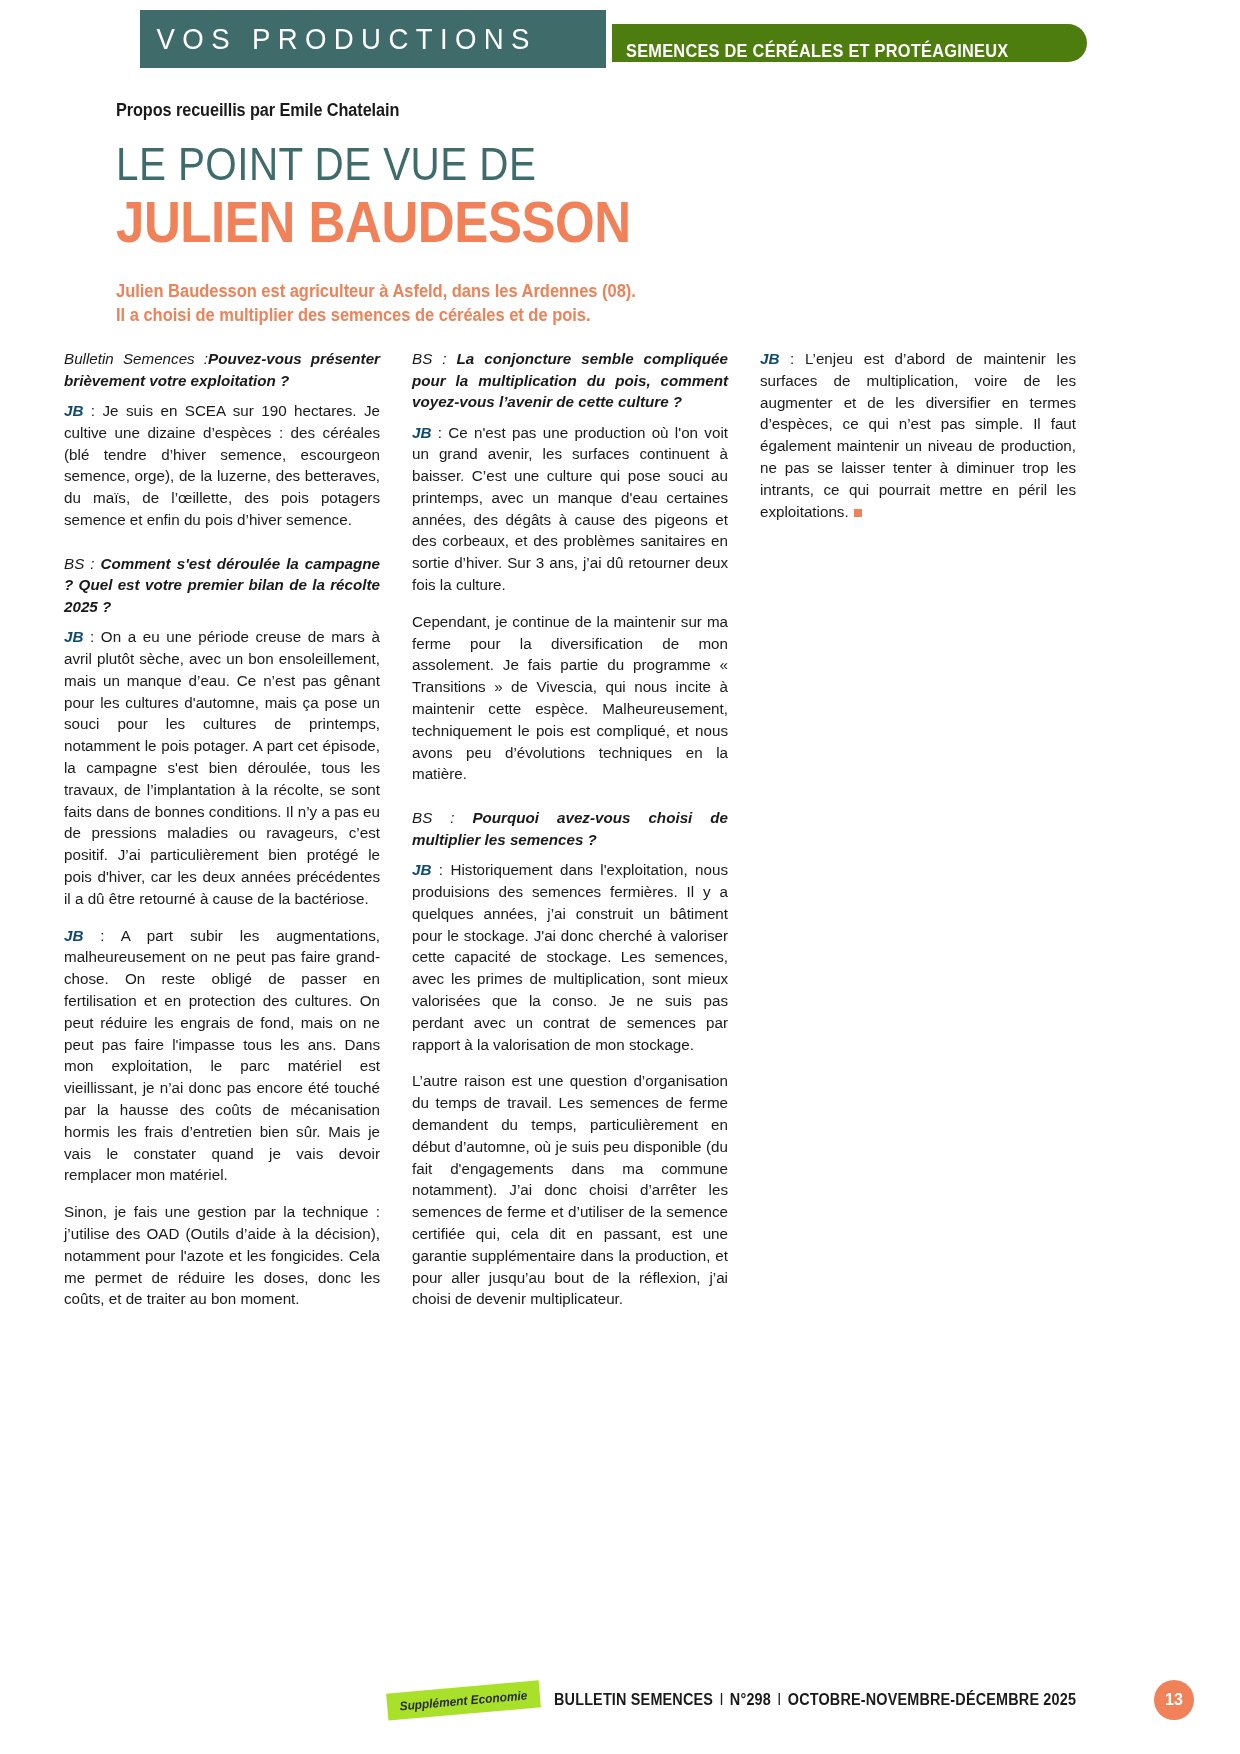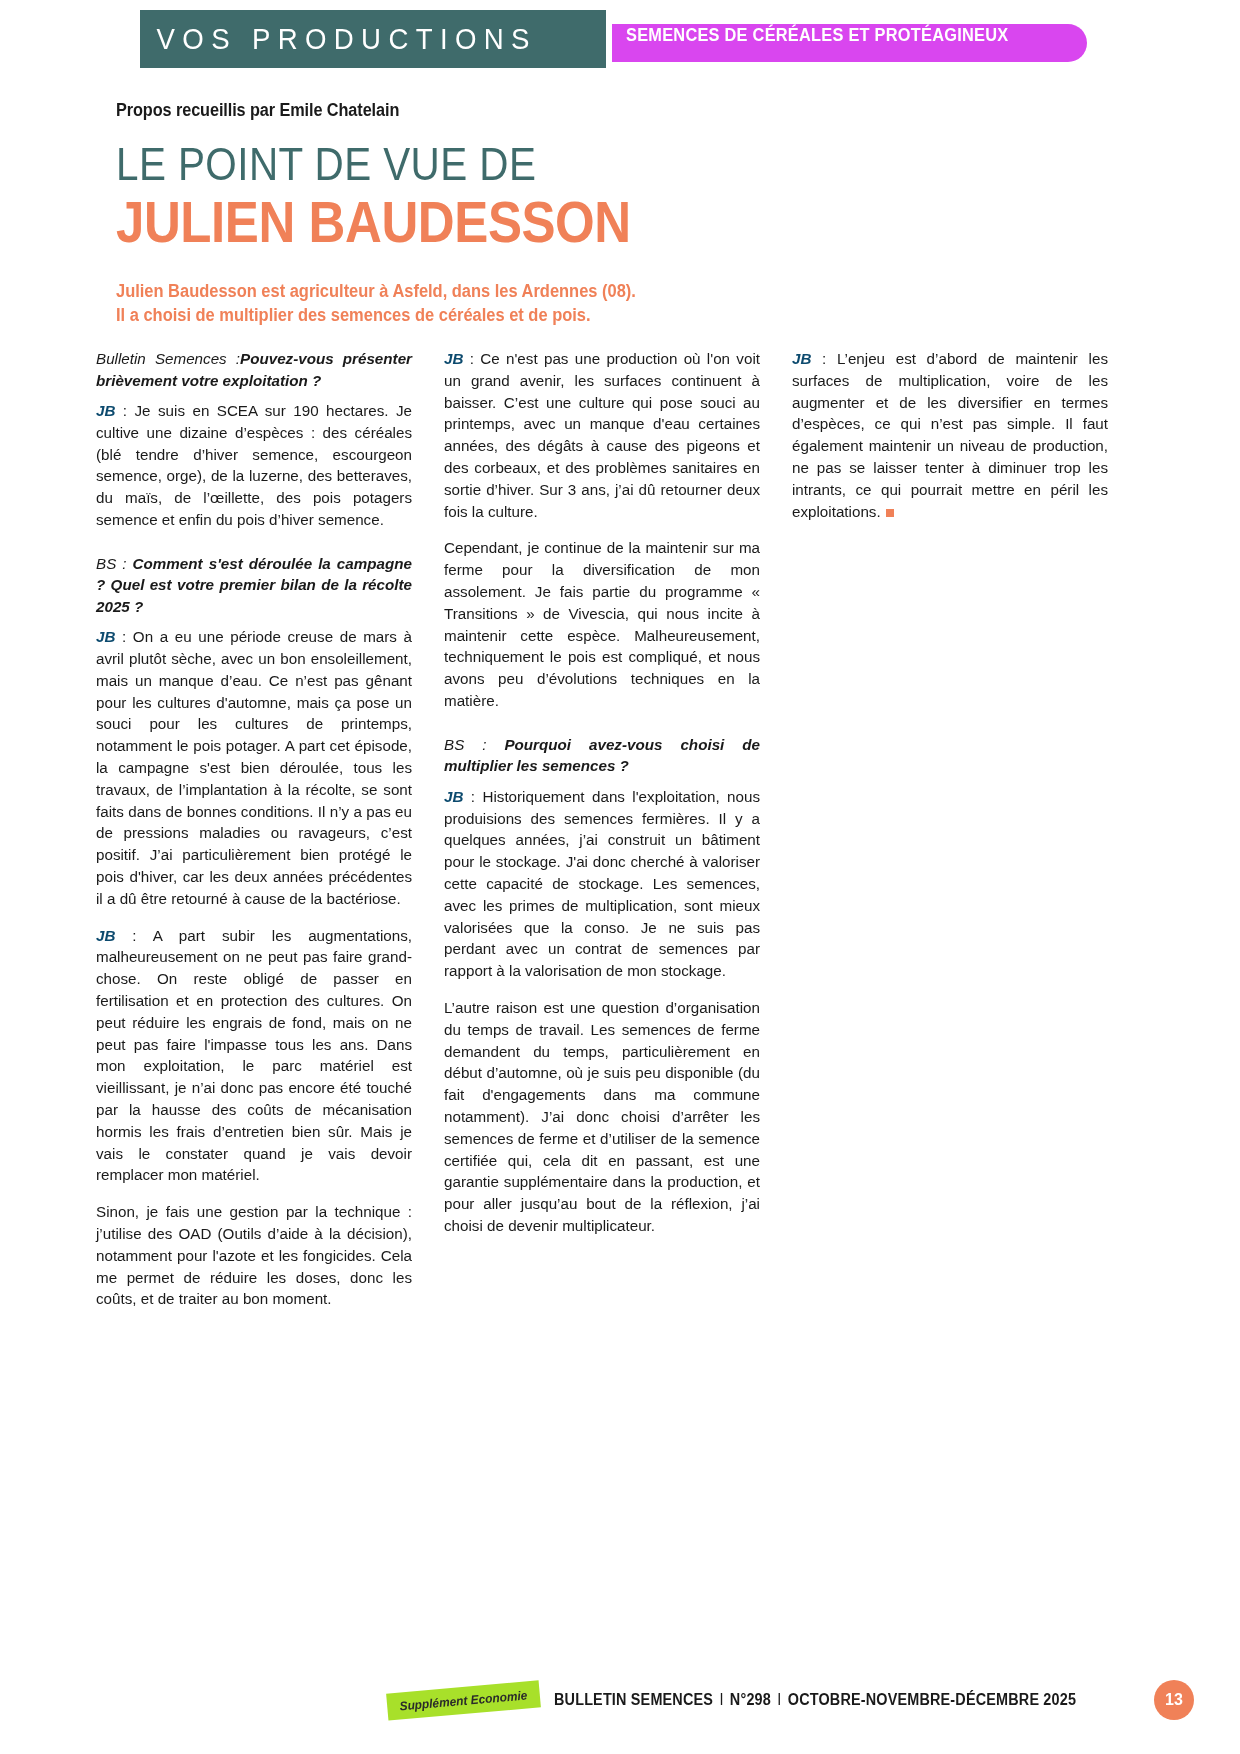--- a/index.html
+++ b/index.html
@@ -42,24 +42,24 @@
     font-family: "Liberation Sans", sans-serif;
     transform: scaleX(0.92);
     white-space: nowrap;
   }
   .rubric-tag {
     position: absolute;
     left: 612px;
     top: 14px;
     height: 38px;
     padding: 0 16px 0 14px;
-    background: #d946ef;
+    background: #4d7c0f;
     border-radius: 0 19px 19px 0;
     display: flex;
-    align-items: flex-start;
+    align-items: flex-end;
   }
   .rubric-tag-label {
     color: #ffffff;
     font-size: 19px;
     font-weight: bold;
     letter-spacing: 0.3px;
     transform: scaleX(0.86);
     transform-origin: left center;
     white-space: nowrap;
     font-family: "Liberation Sans", sans-serif;
@@ -117,21 +117,20 @@
   .standfirst div { white-space: nowrap; }
 
   
   .columns {
     position: absolute;
     left: 64px;
     top: 348px;
     width: 1112px;
     display: flex;
     gap: 32px;
-    margin-left: 32px;
   }
   .col {
     width: 316px;
   }
   .q {
     font-size: 15.2px;
     line-height: 21.5px;
     margin: 0 0 9px 0;
     text-align: justify;
     font-style: italic;
@@ -246,20 +245,21 @@
 <div class="columns" id="columns">
     <div class="col">
       <p class="q"><span class="q-lead">Bulletin Semences :</span><span class="q-text">Pouvez-vous présenter brièvement votre exploitation ?</span></p>
       <p class="a"><span class="jb">JB</span> : Je suis en SCEA sur 190 hectares. Je cultive une dizaine d’espèces : des céréales (blé tendre d’hiver semence, escourgeon semence, orge), de la luzerne, des betteraves, du maïs, de l’œillette, des pois potagers semence et enfin du pois d’hiver semence.</p>
       <p class="q spacer-q"><span class="q-lead">BS : </span><span class="q-text">Comment s'est déroulée la campagne ? Quel est votre premier bilan de la récolte 2025 ?</span></p>
       <p class="a"><span class="jb">JB</span> : On a eu une période creuse de mars à avril plutôt sèche, avec un bon ensoleillement, mais un manque d’eau. Ce n’est pas gênant pour les cultures d'automne, mais ça pose un souci pour les cultures de printemps, notamment le pois potager. A part cet épisode, la campagne s'est bien déroulée, tous les travaux, de l’implantation à la récolte, se sont faits dans de bonnes conditions. Il n’y a pas eu de pressions maladies ou ravageurs, c’est positif. J’ai particulièrement bien protégé le pois d'hiver, car les deux années précédentes il a dû être retourné à cause de la bactériose.</p>
       <p class="a"><span class="jb">JB</span> : A part subir les augmentations, malheureusement on ne peut pas faire grand-chose. On reste obligé de passer en fertilisation et en protection des cultures. On peut réduire les engrais de fond, mais on ne peut pas faire l'impasse tous les ans. Dans mon exploitation, le parc matériel est vieillissant, je n’ai donc pas encore été touché par la hausse des coûts de mécanisation hormis les frais d’entretien bien sûr. Mais je vais le constater quand je vais devoir remplacer mon matériel.</p>
       <p class="a">Sinon, je fais une gestion par la technique : j’utilise des OAD (Outils d’aide à la décision), notamment pour l'azote et les fongicides. Cela me permet de réduire les doses, donc les coûts, et de traiter au bon moment.</p>
     </div>
     <div class="col">
+      <p class="q"><span class="q-lead">BS : </span><span class="q-text">La conjoncture semble compliquée pour la multiplication du pois, comment voyez-vous l’avenir de cette culture ?</span></p>
       <p class="a"><span class="jb">JB</span> : Ce n'est pas une production où l'on voit un grand avenir, les surfaces continuent à baisser. C’est une culture qui pose souci au printemps, avec un manque d'eau certaines années, des dégâts à cause des pigeons et des corbeaux, et des problèmes sanitaires en sortie d’hiver. Sur 3 ans, j’ai dû retourner deux fois la culture.</p>
       <p class="a">Cependant, je continue de la maintenir sur ma ferme pour la diversification de mon assolement. Je fais partie du programme « Transitions » de Vivescia, qui nous incite à maintenir cette espèce. Malheureusement, techniquement le pois est compliqué, et nous avons peu d’évolutions techniques en la matière.</p>
       <p class="q spacer-q"><span class="q-lead">BS : </span><span class="q-text">Pourquoi avez-vous choisi de multiplier les semences ?</span></p>
       <p class="a"><span class="jb">JB</span> : Historiquement dans l'exploitation, nous produisions des semences fermières. Il y a quelques années, j’ai construit un bâtiment pour le stockage. J'ai donc cherché à valoriser cette capacité de stockage. Les semences, avec les primes de multiplication, sont mieux valorisées que la conso. Je ne suis pas perdant avec un contrat de semences par rapport à la valorisation de mon stockage.</p>
       <p class="a">L’autre raison est une question d’organisation du temps de travail. Les semences de ferme demandent du temps, particulièrement en début d’automne, où je suis peu disponible (du fait d'engagements dans ma commune notamment). J’ai donc choisi d’arrêter les semences de ferme et d’utiliser de la semence certifiée qui, cela dit en passant, est une garantie supplémentaire dans la production, et pour aller jusqu’au bout de la réflexion, j’ai choisi de devenir multiplicateur.</p>
     </div>
     <div class="col">
       <p class="a"><span class="jb">JB</span> : L’enjeu est d’abord de maintenir les surfaces de multiplication, voire de les augmenter et de les diversifier en termes d’espèces, ce qui n’est pas simple. Il faut également maintenir un niveau de production, ne pas se laisser tenter à diminuer trop les intrants, ce qui pourrait mettre en péril les exploitations.<span class="endmark"></span></p>
     </div>
   </div>

